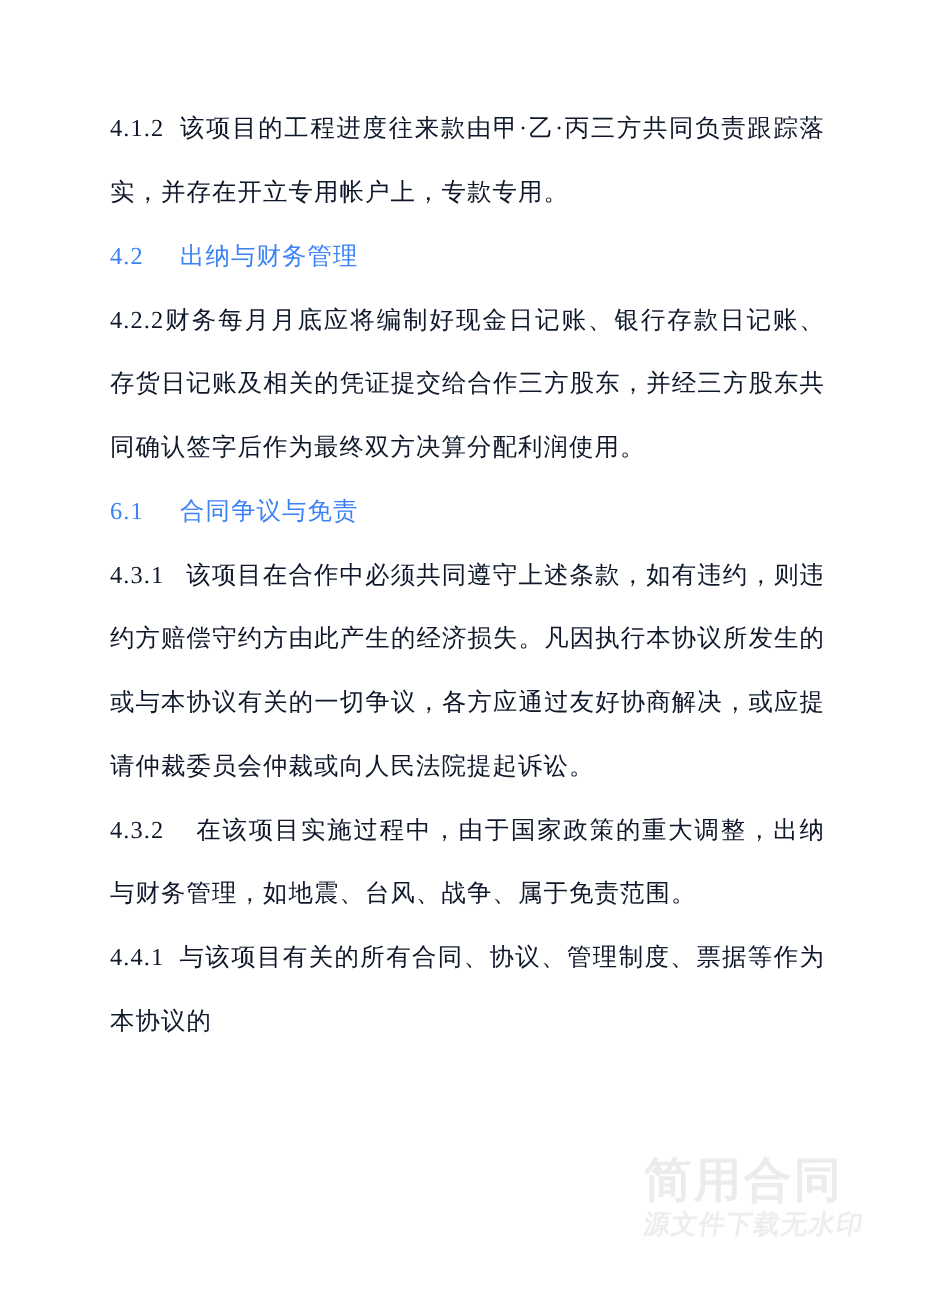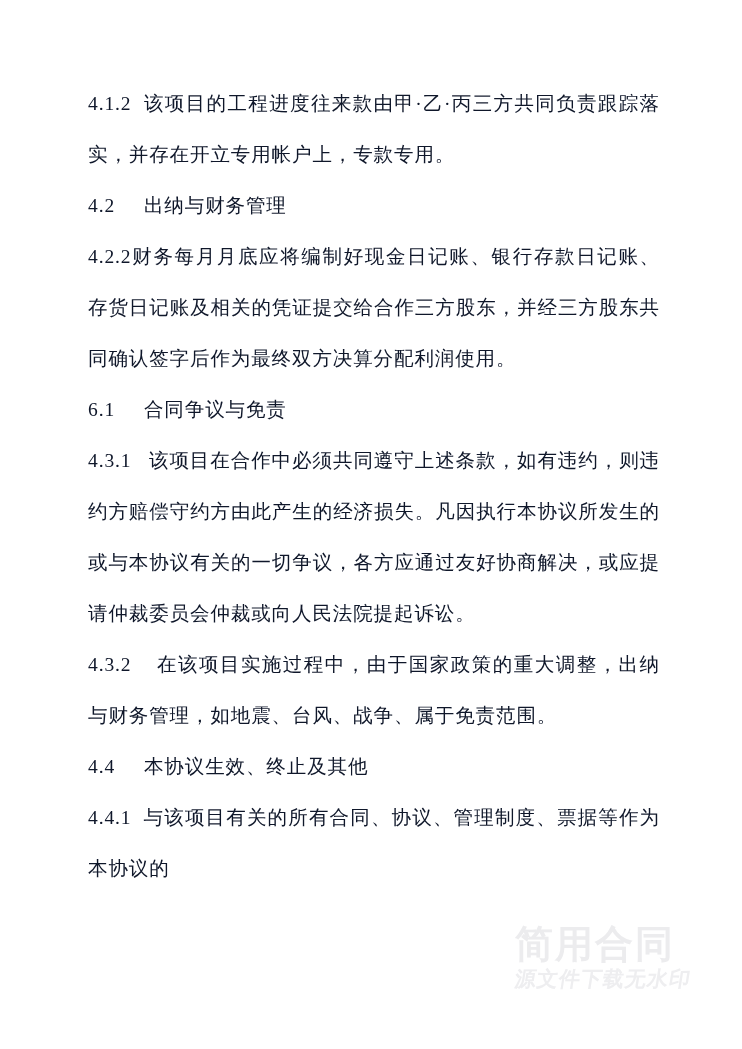--- a/index.html
+++ b/index.html
@@ -37,21 +37,21 @@
     text-justify: inter-character;
     margin: 0;
     white-space: pre-wrap;
     -webkit-font-smoothing: antialiased;
   }
 
   
   .heading {
     font-size: 19.5px;
     line-height: 51px;
-    color: #0f172a;
+    color: #3b82f6;
     letter-spacing: 0.9px;
     margin: 0;
     white-space: pre;
   }
 
   
   #watermark {
     position: absolute;
     left: 515px;
     top: 922px;
@@ -95,21 +95,20 @@
 
 
     <p class="para clause">4.2.2财务每月月底应将编制好现金日记账、银行存款日记账、存货日记账及相关的凭证提交给合作三方股东，并经三方股东共同确认签字后作为最终双方决算分配利润使用。</p>
 
     <p class="heading">6.1     合同争议与免责</p>
 
     <p class="para clause">4.3.1   该项目在合作中必须共同遵守上述条款，如有违约，则违约方赔偿守约方由此产生的经济损失。凡因执行本协议所发生的或与本协议有关的一切争议，各方应通过友好协商解决，或应提请仲裁委员会仲裁或向人民法院提起诉讼。</p>
 
     <p class="para clause">4.3.2    在该项目实施过程中，由于国家政策的重大调整，出纳与财务管理，如地震、台风、战争、属于免责范围。</p>
 
-    <p class="heading">4.4     本协议生效、终止及其他</p>
 
     <p class="para clause">4.4.1  与该项目有关的所有合同、协议、管理制度、票据等作为本协议的</p>
 
   </div>
 
   <div id="watermark">
     <span class="wm-main">简用合同</span>
     <span class="wm-sub">源文件下载无水印</span>
   </div>
 

